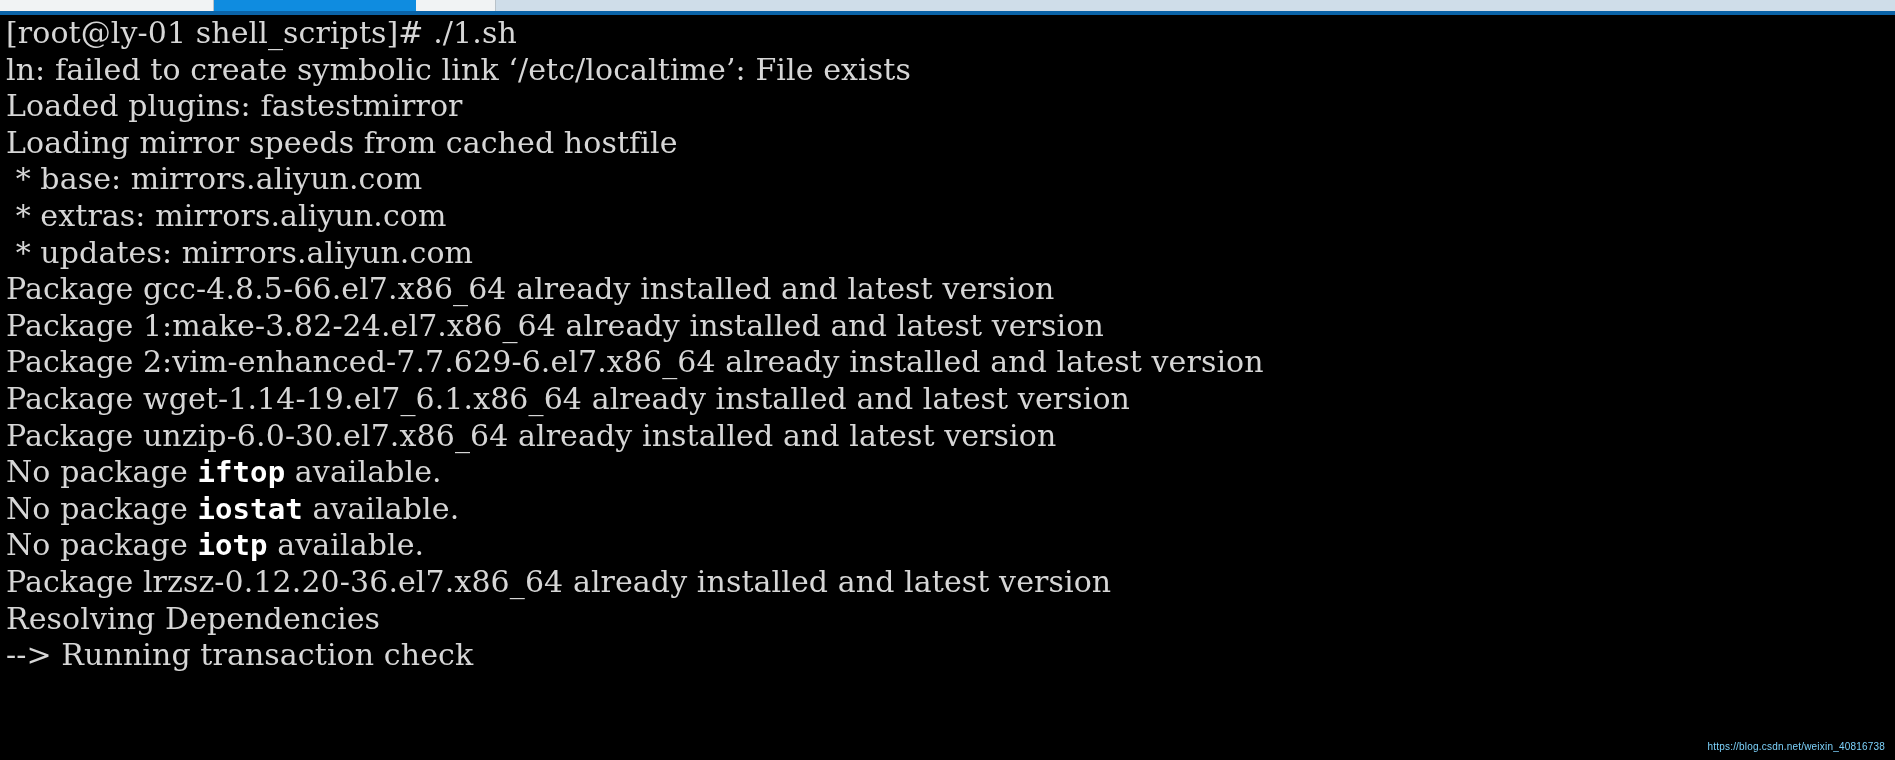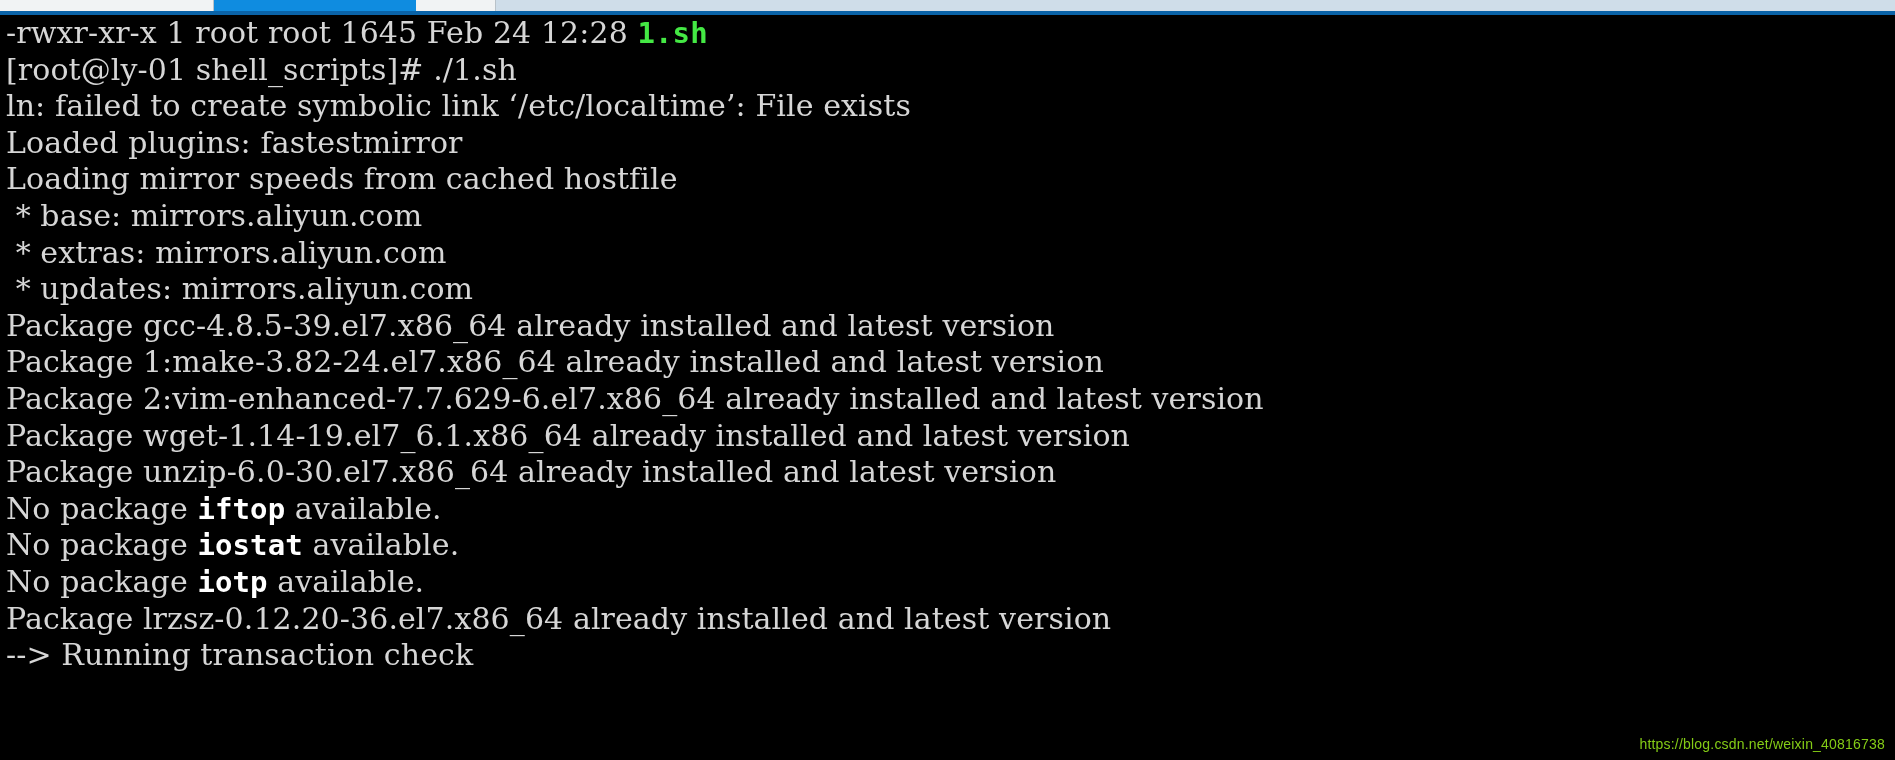--- a/index.html
+++ b/index.html
@@ -88,53 +88,53 @@
     font-family: "DejaVu Sans Mono", "Liberation Mono", monospace;
     font-size: 29px;
   }
 
   
   #watermark {
     position: absolute;
     right: 10px;
     bottom: 8px;
     font-family: "Liberation Sans", sans-serif;
-    font-size: 14px;
-    color: #84cc16;
+    font-size: 10px;
+    color: #7dd3fc;
     white-space: pre;
     letter-spacing: 0.2px;
   }
 </style>
 </head>
 <body>
 
 <div id="tabstrip">
   <div class="tab" id="tab-inactive-left"></div>
   <div class="tab" id="tab-active"></div>
   <div class="tab" id="tab-inactive-right"></div>
   <div class="tab" id="tab-rest"></div>
 </div>
 <div id="tabstrip-underline"></div>
 
 <div id="terminal">
   <div id="terminal-lines">
-      <div class="line"><span class="tok">-rwxr-xr-x 1 root root 1645 Feb 24 12:28 </span><span class="tok green">1.sh</span></div>
       <div class="line"><span class="tok">[root@ly-01 shell_scripts]# ./1.sh</span></div>
       <div class="line"><span class="tok">ln: failed to create symbolic link ‘/etc/localtime’: File exists</span></div>
       <div class="line"><span class="tok">Loaded plugins: fastestmirror</span></div>
       <div class="line"><span class="tok">Loading mirror speeds from cached hostfile</span></div>
       <div class="line"><span class="tok"> * base: mirrors.aliyun.com</span></div>
       <div class="line"><span class="tok"> * extras: mirrors.aliyun.com</span></div>
       <div class="line"><span class="tok"> * updates: mirrors.aliyun.com</span></div>
-      <div class="line"><span class="tok">Package gcc-4.8.5-39.el7.x86_64 already installed and latest version</span></div>
+      <div class="line"><span class="tok">Package gcc-4.8.5-66.el7.x86_64 already installed and latest version</span></div>
       <div class="line"><span class="tok">Package 1:make-3.82-24.el7.x86_64 already installed and latest version</span></div>
       <div class="line"><span class="tok">Package 2:vim-enhanced-7.7.629-6.el7.x86_64 already installed and latest version</span></div>
       <div class="line"><span class="tok">Package wget-1.14-19.el7_6.1.x86_64 already installed and latest version</span></div>
       <div class="line"><span class="tok">Package unzip-6.0-30.el7.x86_64 already installed and latest version</span></div>
       <div class="line"><span class="tok">No package </span><span class="tok bright">iftop</span><span class="tok"> available.</span></div>
       <div class="line"><span class="tok">No package </span><span class="tok bright">iostat</span><span class="tok"> available.</span></div>
       <div class="line"><span class="tok">No package </span><span class="tok bright">iotp</span><span class="tok"> available.</span></div>
       <div class="line"><span class="tok">Package lrzsz-0.12.20-36.el7.x86_64 already installed and latest version</span></div>
+      <div class="line"><span class="tok">Resolving Dependencies</span></div>
       <div class="line"><span class="tok">--&gt; Running transaction check</span></div>
     </div>
 </div>
 
 <div id="watermark">https://blog.csdn.net/weixin_40816738</div>
 
 </body></html>

